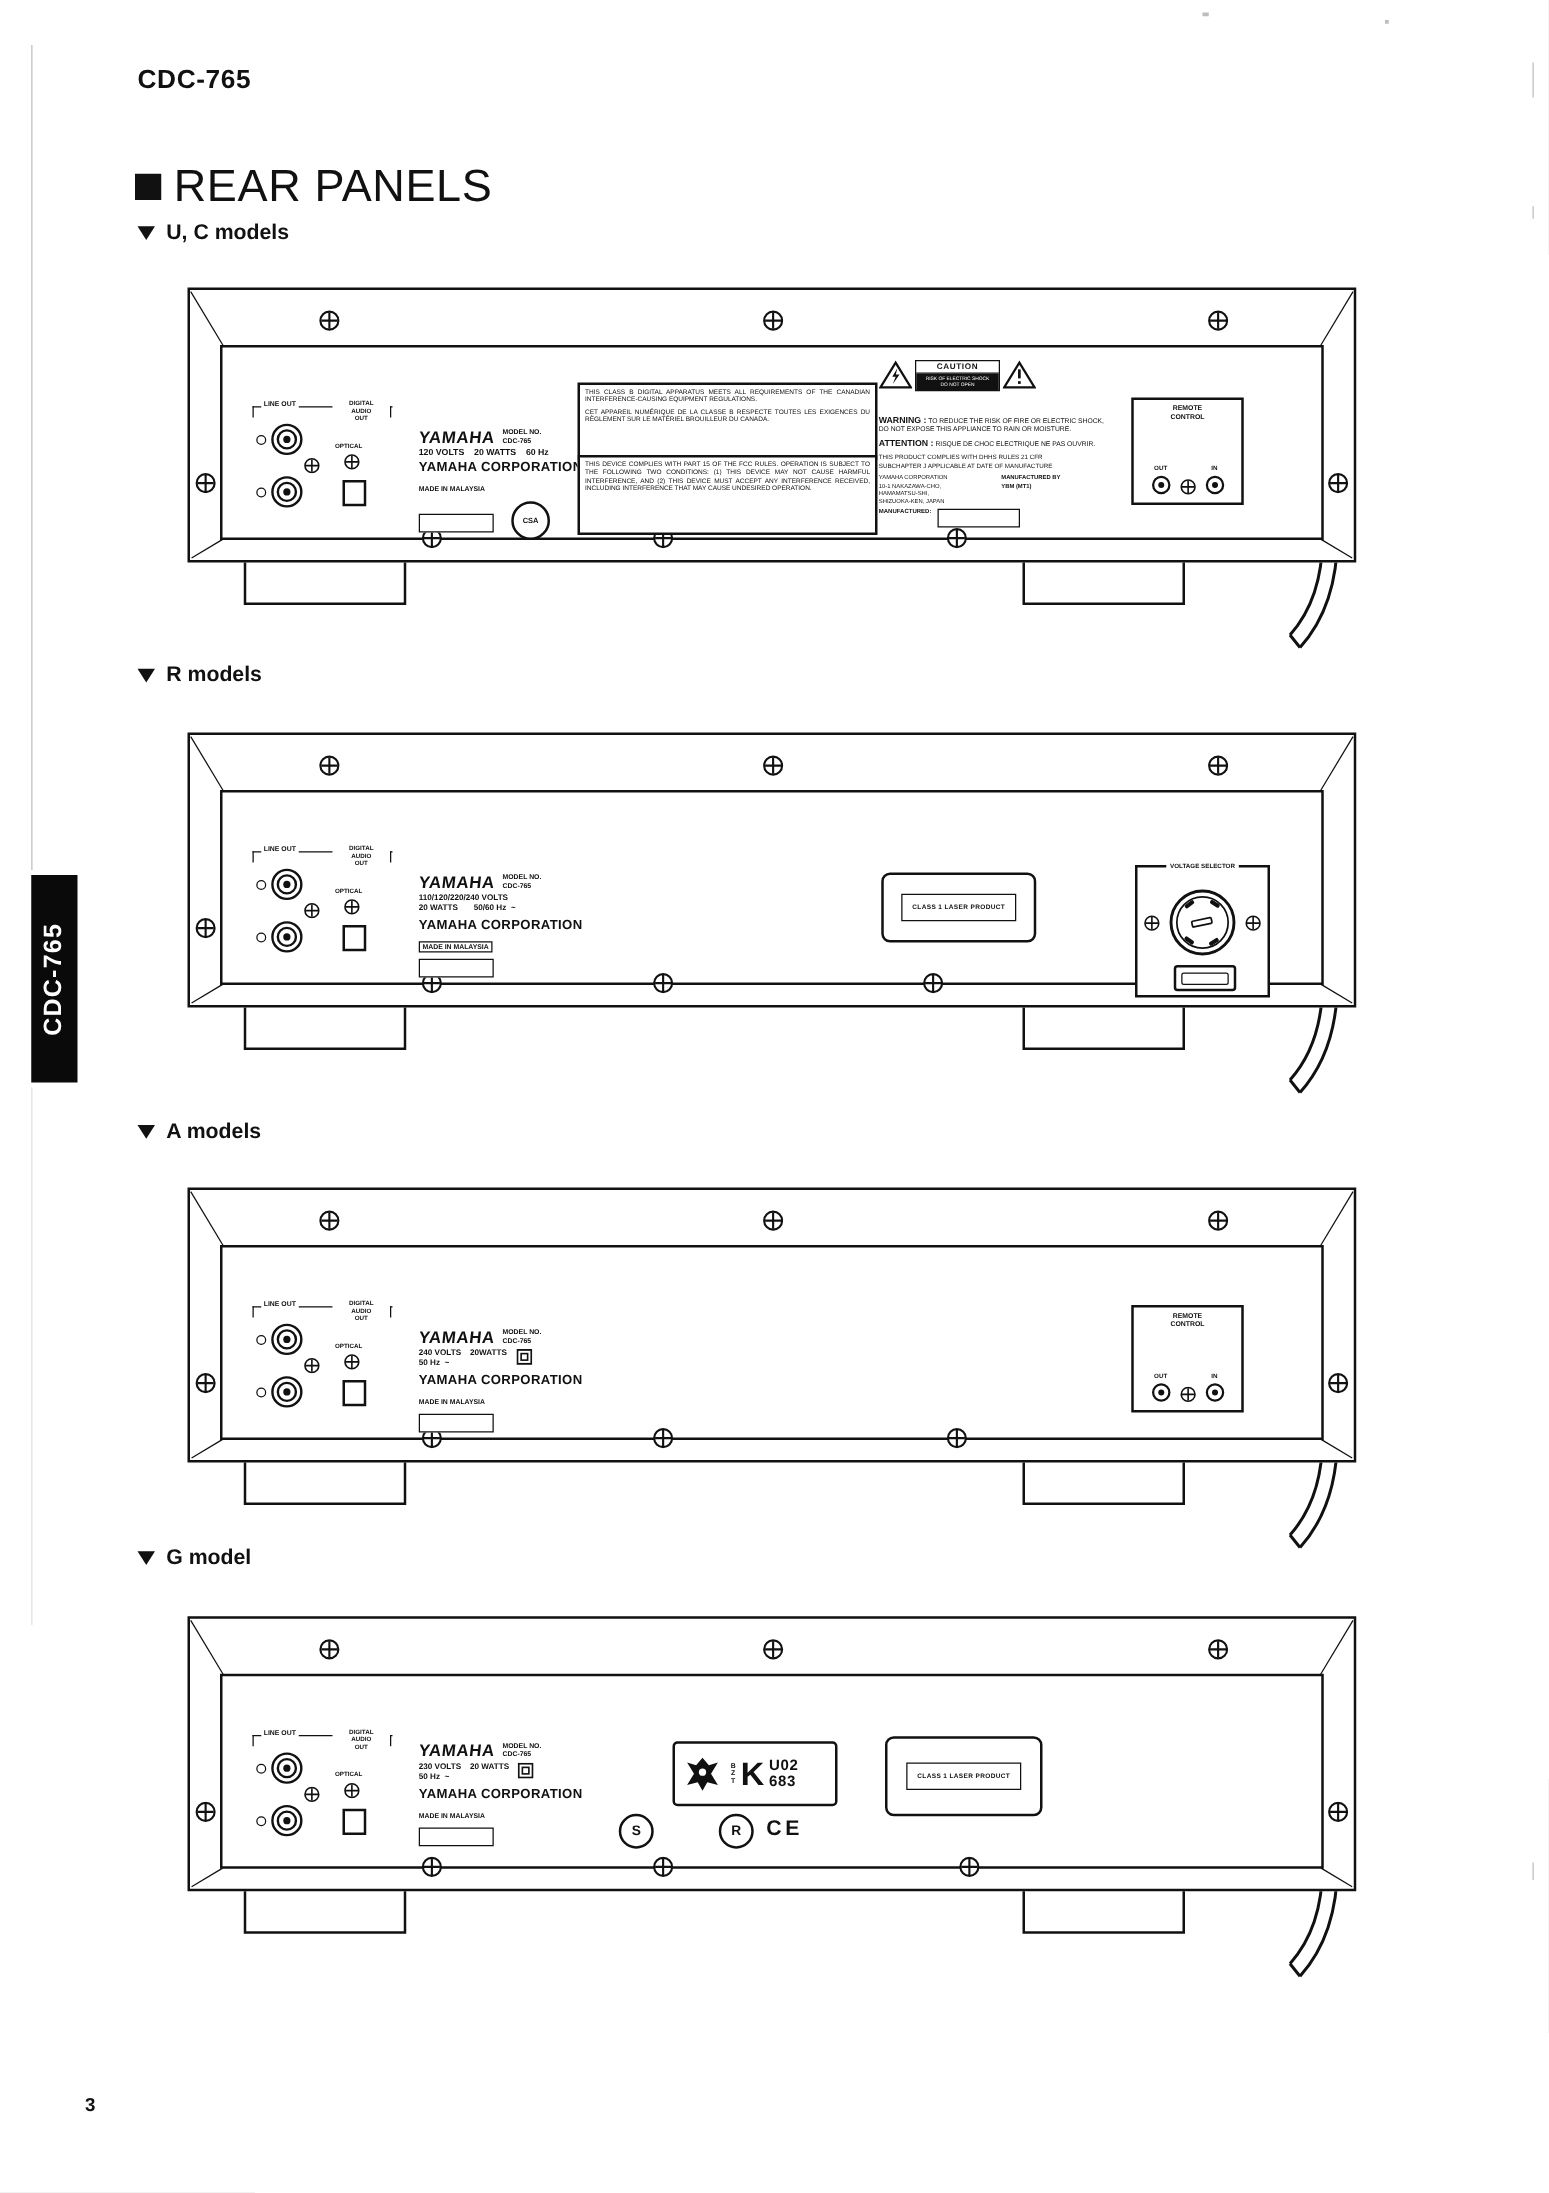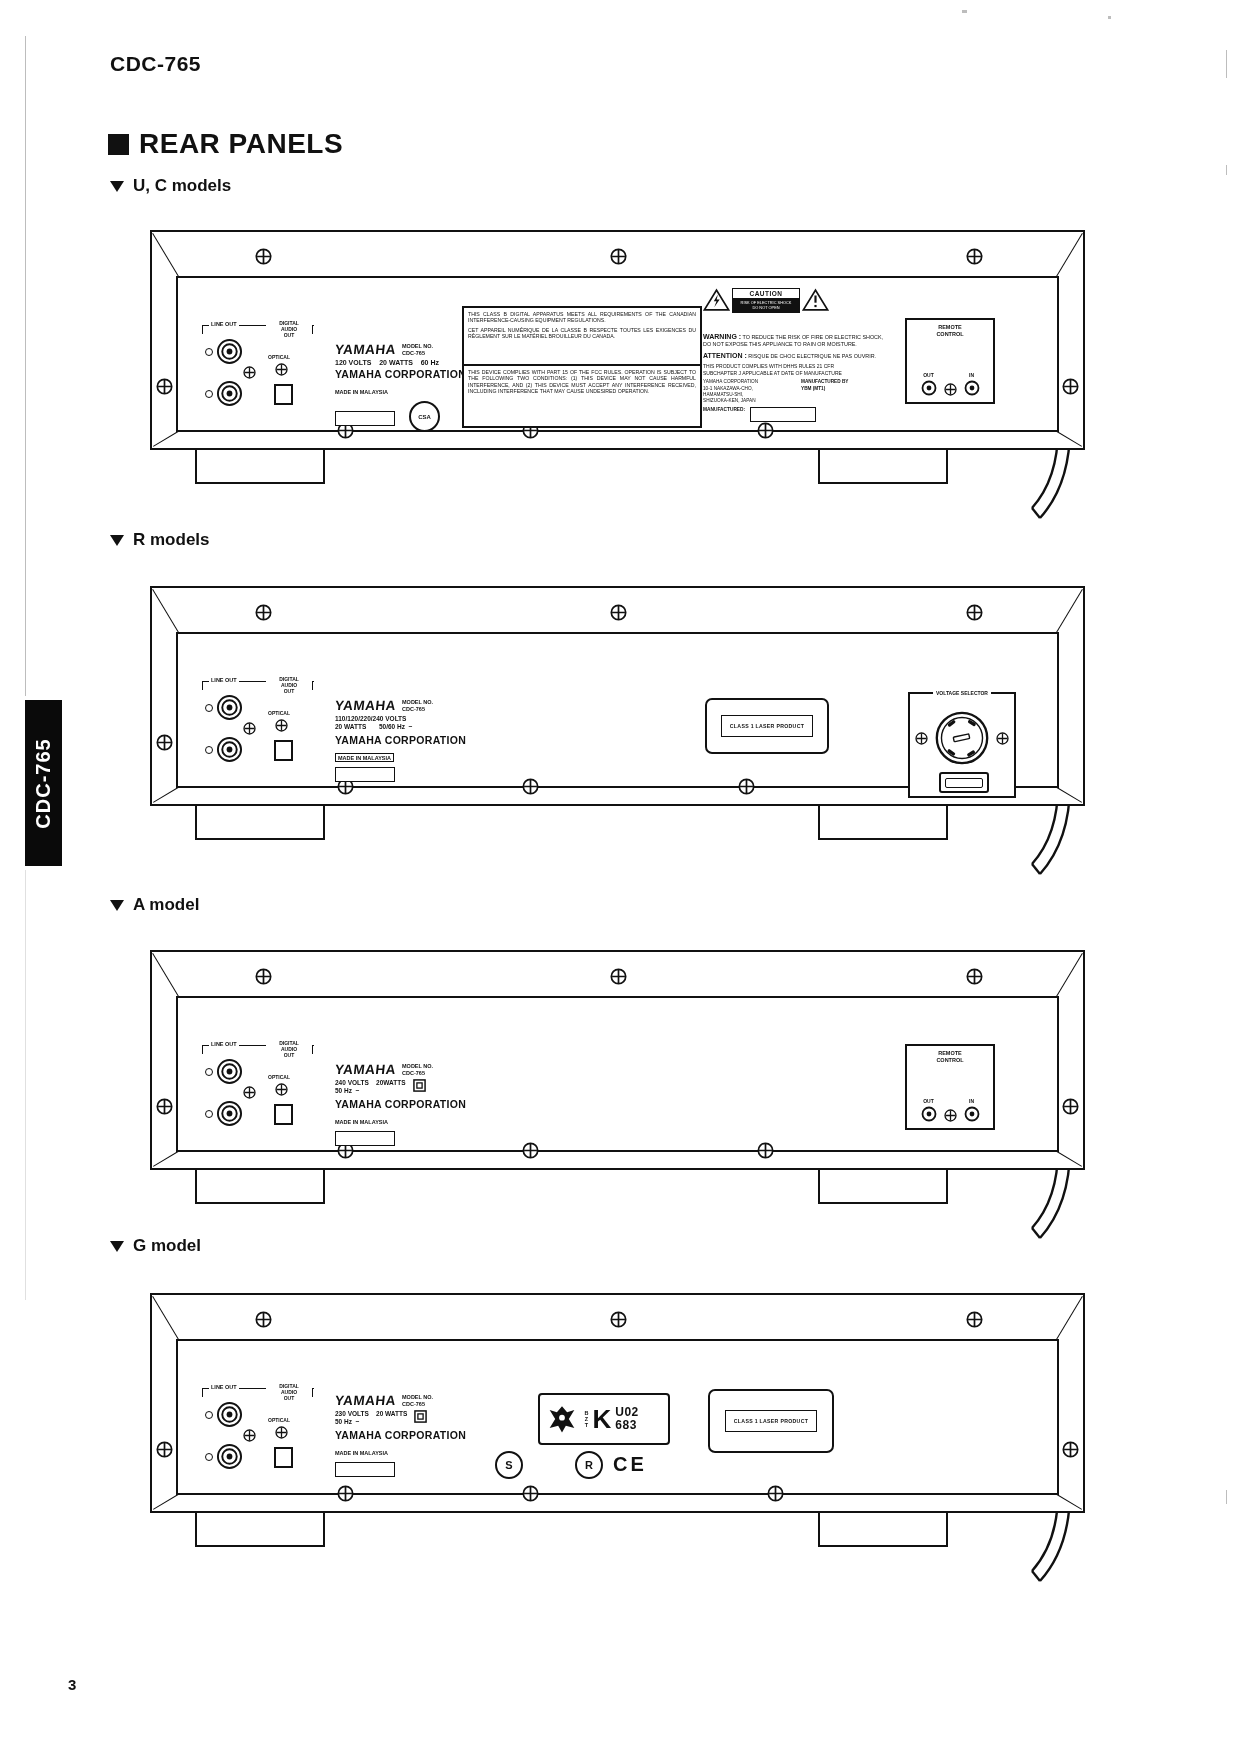--- a/index.html
+++ b/index.html
@@ -4,21 +4,21 @@
 <style>
   html,body{margin:0;padding:0;background:#e8e8e8}
   .page{position:relative;width:1239px;height:1754px;background:#fff;font-family:"Liberation Sans",sans-serif;color:#111;overflow:hidden;margin:0 auto}
   .pre{white-space:pre-line}
   .prew{white-space:pre-wrap}
 
   
   .hdr{position:absolute;left:110px;top:52px;font-size:21px;font-weight:bold;letter-spacing:.5px}
   .title{position:absolute;left:108px;top:128px;display:flex;align-items:center;gap:10px}
   .title .sq{width:21px;height:21px;background:#111}
-  .title .tt{font-size:28px;font-weight:bold;letter-spacing:.5px}
+  .title .tt{font-size:36px;font-weight:normal;letter-spacing:.5px}
   .sec{position:absolute;left:110px;display:flex;align-items:center;gap:9px;font-size:17px;font-weight:bold}
   .tri{width:0;height:0;border-left:7px solid transparent;border-right:7px solid transparent;border-top:11px solid #111}
   .pagenum{position:absolute;left:68px;top:1676px;font-size:15px;font-weight:bold}
   .tab{position:absolute;left:25px;top:700px;width:37px;height:166px;background:#0a0a0a;display:flex;align-items:center;justify-content:center}
   .tab span{color:#fff;font-size:20px;font-weight:bold;transform:rotate(-90deg);white-space:nowrap;letter-spacing:1px}
   .artifact{position:absolute;background:#999;opacity:.65}
 
   
   .panel{position:absolute;left:150px;width:935px;height:220px}
   .p-outer{position:absolute;inset:0;border:2.5px solid #111;background:#fff}
@@ -79,21 +79,21 @@
   .laser{position:absolute;border:2.5px solid #111;border-radius:7px;display:flex;align-items:center;justify-content:center;background:#fff}
   .laser-in{border:1.5px solid #111;padding:7px 8px;font-size:5.2px;font-weight:bold;letter-spacing:.3px;white-space:nowrap}
   .vs{position:absolute;left:758px;top:106px;width:104px;height:102px;border:2px solid #111;background:#fff}
   .vs-title{position:absolute;top:-4px;left:50%;transform:translateX(-50%);background:#fff;font-size:5px;font-weight:bold;padding:0 3px;white-space:nowrap}
   .fuse{position:absolute;left:29px;top:78px;width:46px;height:17px;border:2px solid #111;border-radius:3px;background:#fff}
   .fuse::after{content:"";position:absolute;left:4px;right:4px;top:4px;bottom:3px;border:1.3px solid #111;border-radius:2px}
   .cert{position:absolute;left:388px;top:100px;width:118px;height:48px;border:2px solid #111;border-radius:4px;display:flex;align-items:center;gap:4px;padding:0 5px;background:#fff}
   .vert{writing-mode:vertical-rl;text-orientation:upright;font-size:5.5px;font-weight:bold;line-height:1;letter-spacing:0}
   .bigk{font-size:26px;font-weight:800;line-height:.85}
   .u02{font-size:12px;font-weight:800;line-height:1.05;letter-spacing:.5px}
-  .ce{position:absolute;font-size:20px;font-weight:800;letter-spacing:3px}
+  .ce{position:absolute;font-size:17px;font-weight:800;letter-spacing:3px}
 </style>
 </head>
 <body>
 
 <svg width="0" height="0" style="position:absolute">
   <defs>
     <symbol id="sym-screw" viewBox="0 0 18 18">
       <circle cx="9" cy="9" r="7.6" fill="#fff" stroke="#111" stroke-width="1.8"></circle>
       <path d="M9 2.2 V15.8 M2.2 9 H15.8" stroke="#111" stroke-width="1.8"></path>
     </symbol>
@@ -160,21 +160,21 @@
   <div class="sec" style="top:176px">
     <span class="tri"></span>
     <span>U, C models</span>
   </div>
   <div class="sec" style="top:530px">
     <span class="tri"></span>
     <span>R models</span>
   </div>
   <div class="sec" style="top:895px">
     <span class="tri"></span>
-    <span>A model</span>
+    <span>A models</span>
   </div>
   <div class="sec" style="top:1236px">
     <span class="tri"></span>
     <span>G model</span>
   </div>
 
   <div class="panel" style="top:230px">
     <div class="foot" style="left:45px"></div>
     <div class="foot" style="left:668px"></div>
     <svg class="cord">

